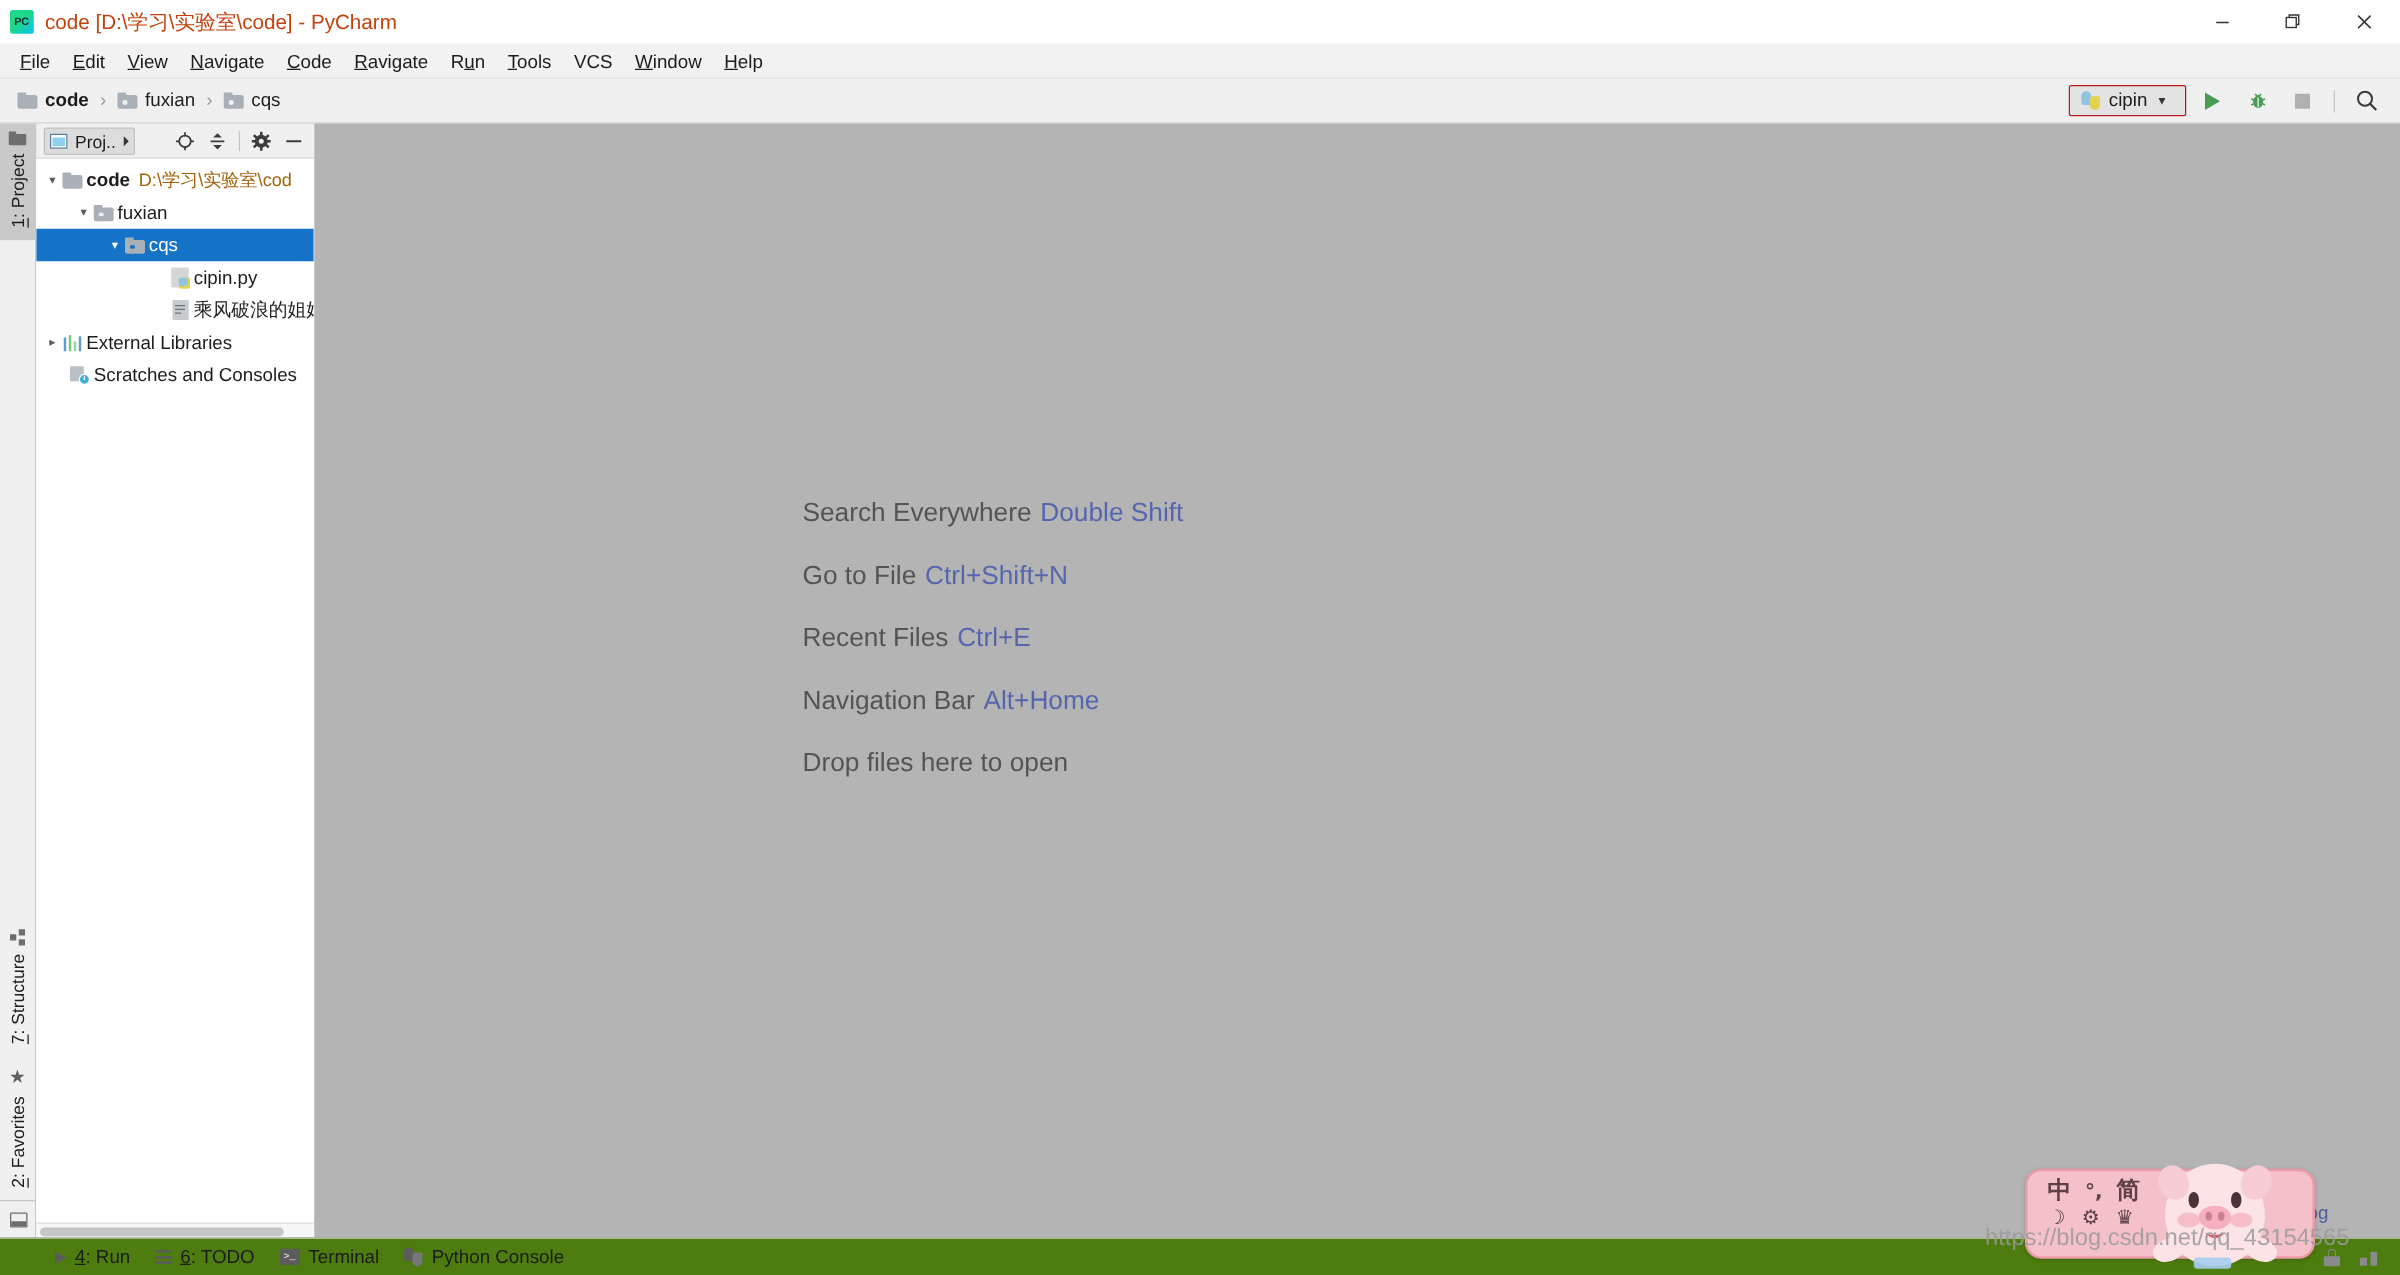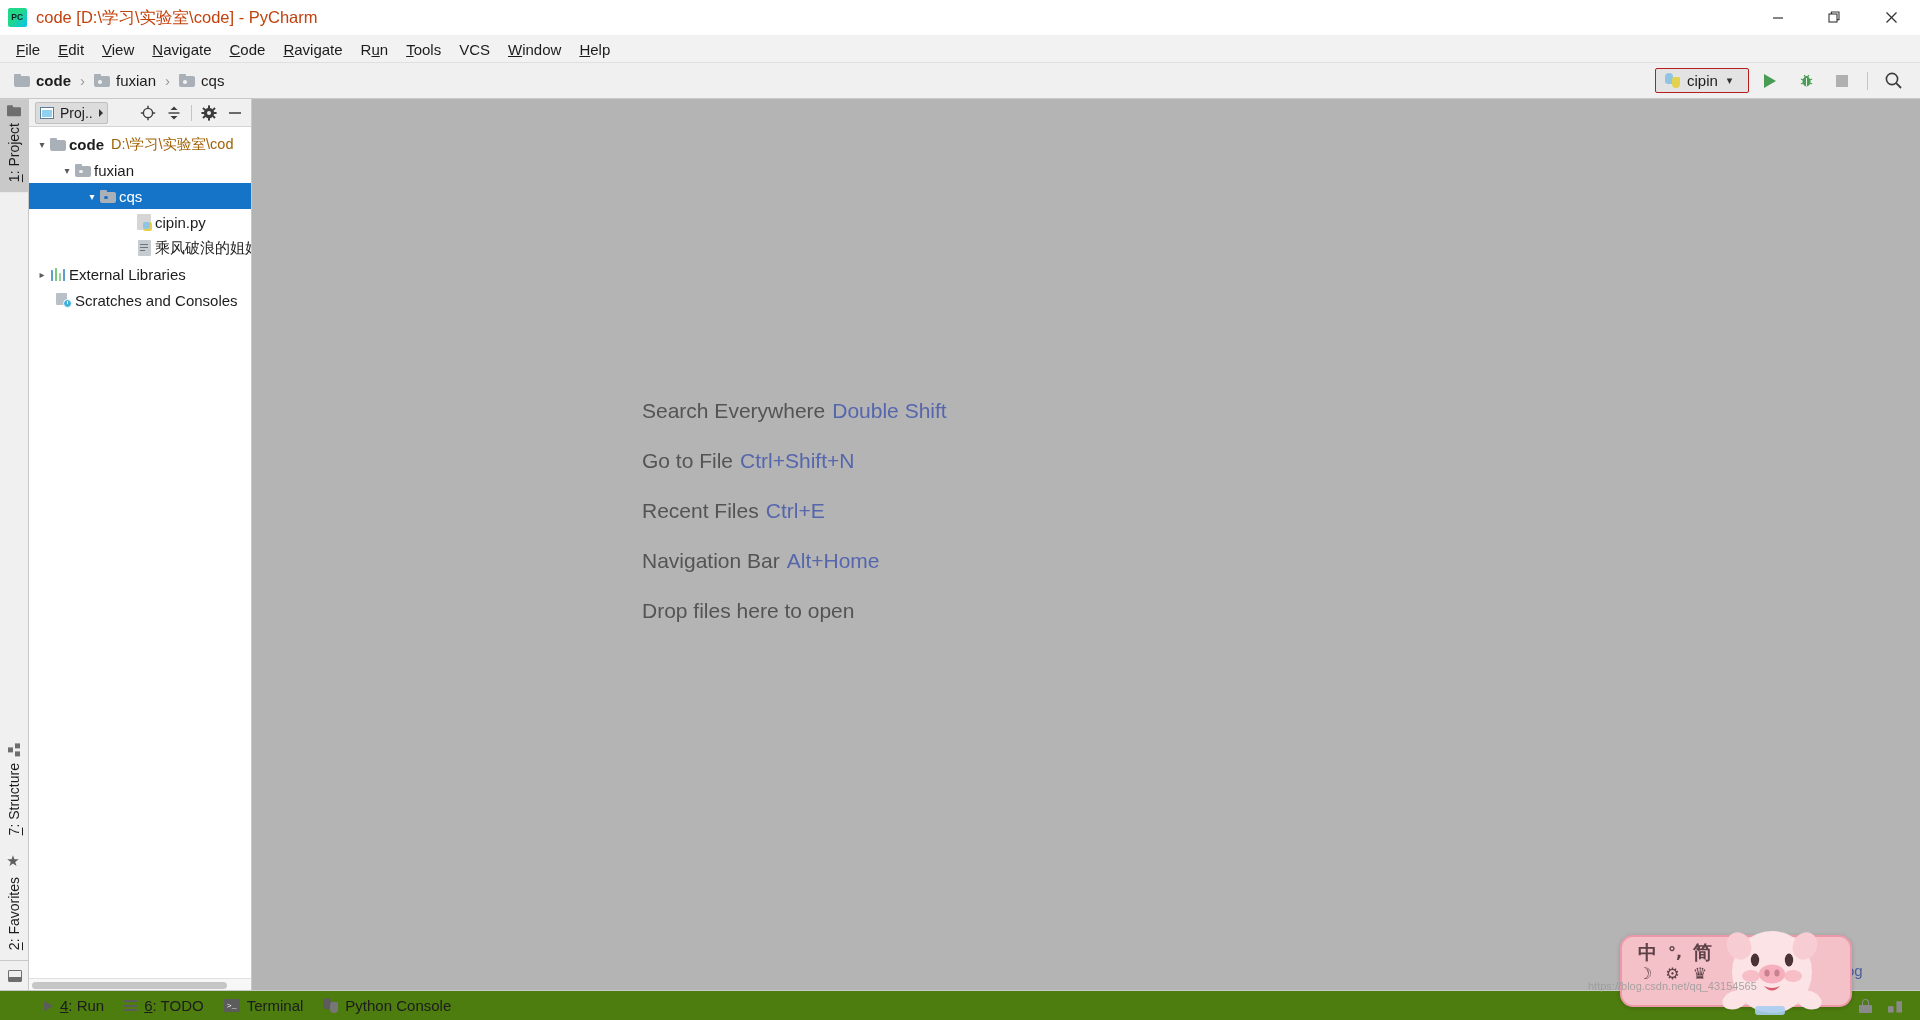--- a/index.html
+++ b/index.html
@@ -355,21 +355,21 @@
     font-size: 19px; color: #5d4146; line-height: 1;
     font-family: "DejaVu Sans", sans-serif; font-weight: bold;
   }
   .ime-glyph.sm { font-size: 16px; }
   .pig {
     position: absolute; left: 1717px; top: 920px;
     width: 110px; height: 100px; z-index: 41;
   }
   .watermark {
     position: absolute; left: 1588px; top: 980px;
-    font-size: 11px; color: #9a9a9a; opacity: 0.85;
+    font-size: 19px; color: #9a9a9a; opacity: 0.85;
     z-index: 42; white-space: nowrap;
     font-family: "Liberation Sans", sans-serif;
   }
   .hidden-og {
     position: absolute; left: 1846px; top: 962px;
     font-size: 15px; color: #4a5f9c; z-index: 39;
   }
 </style>
 </head>
 <body>

